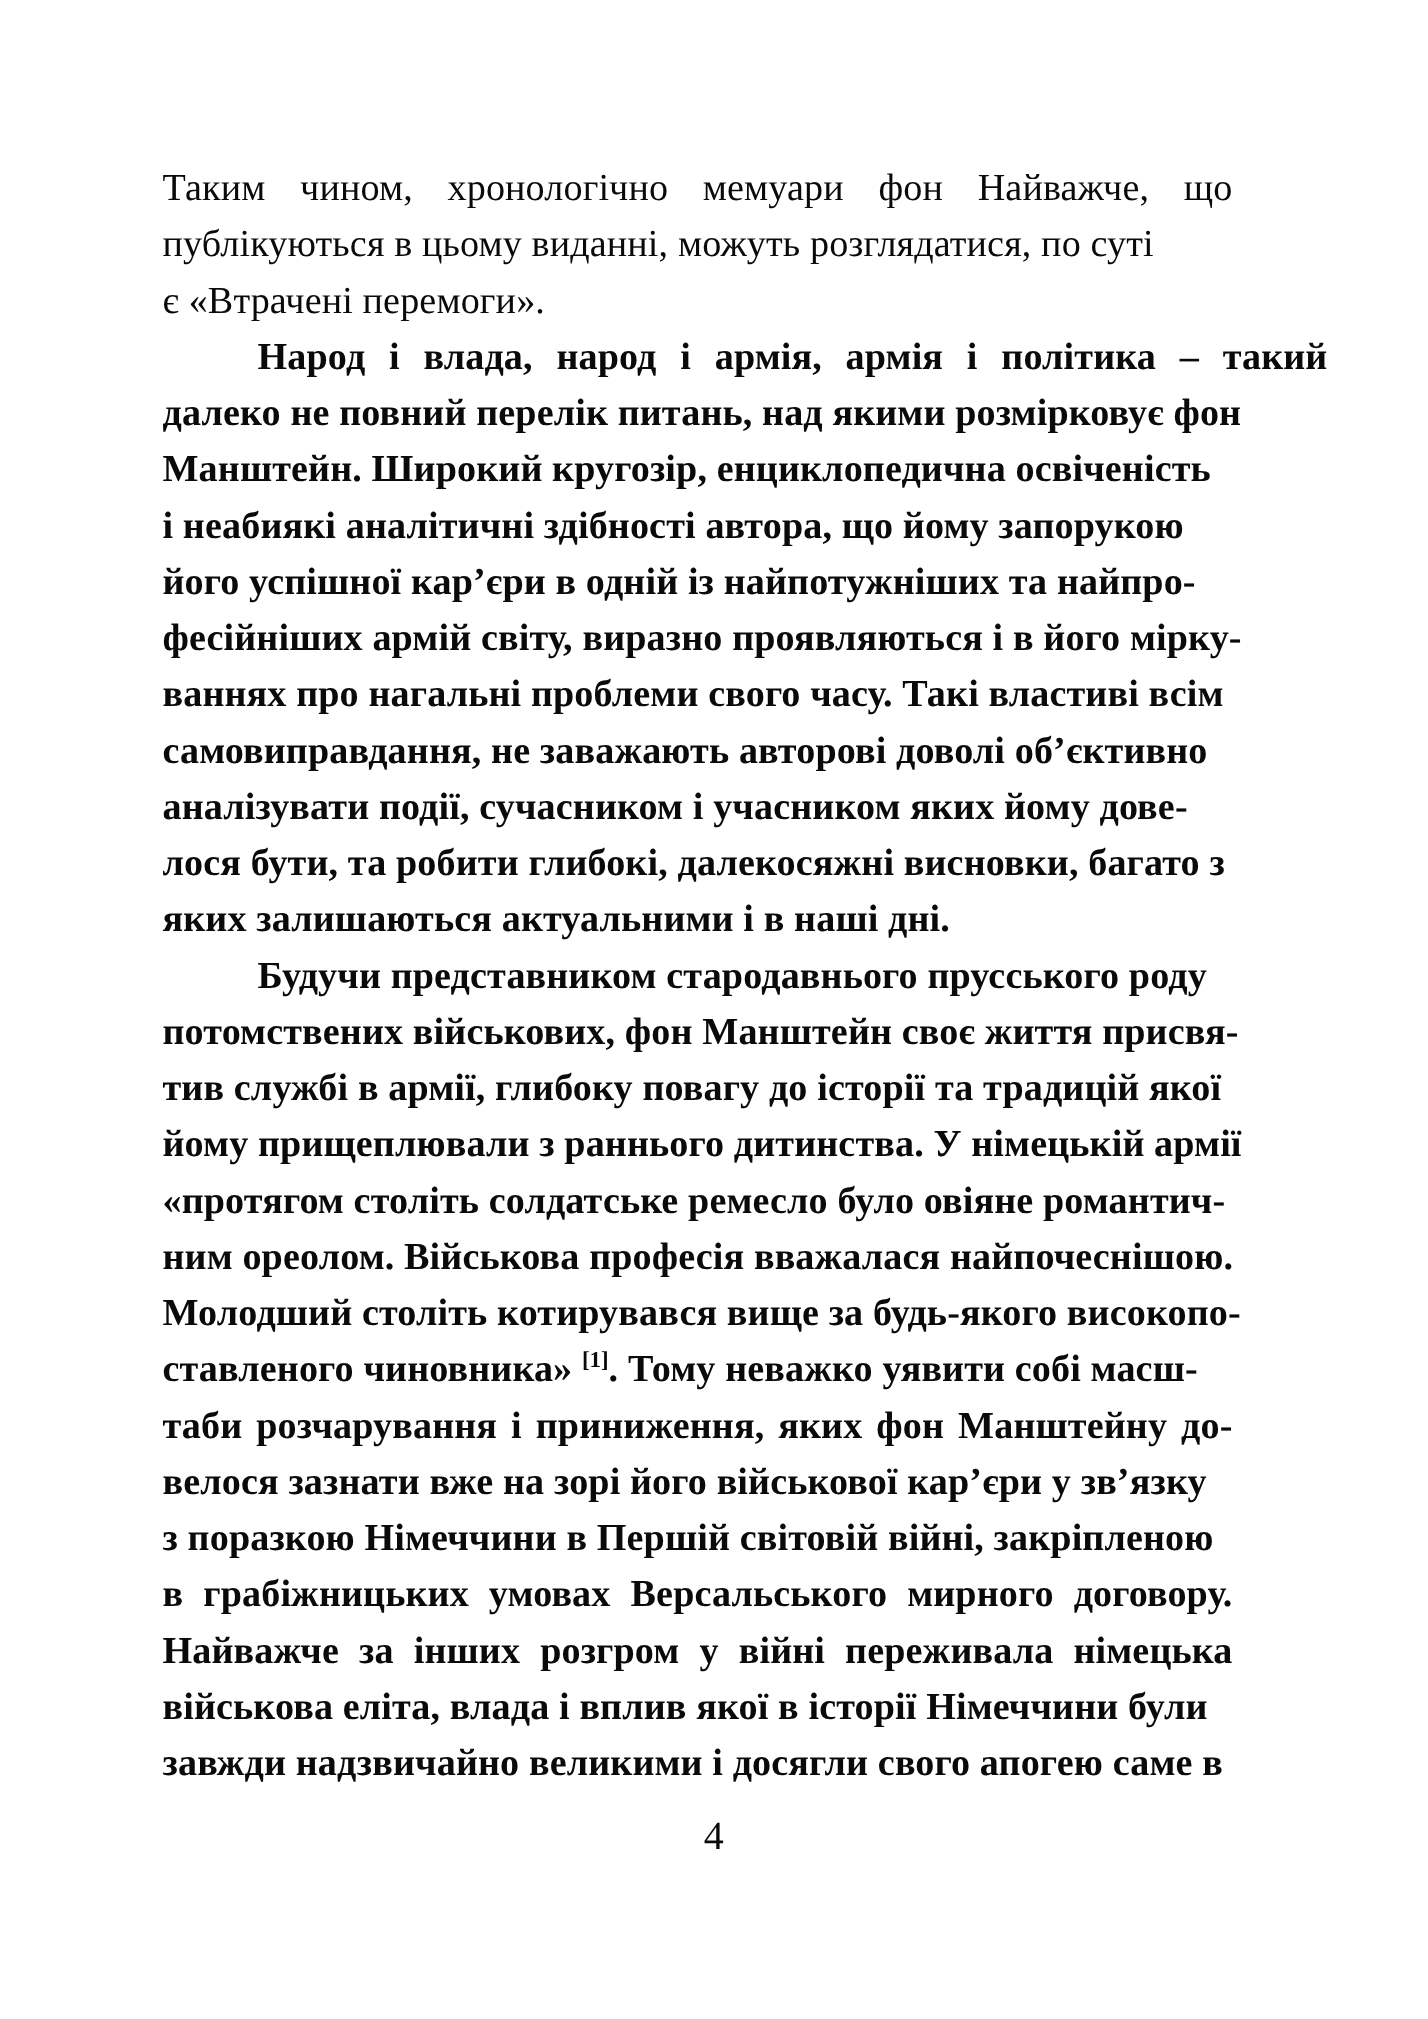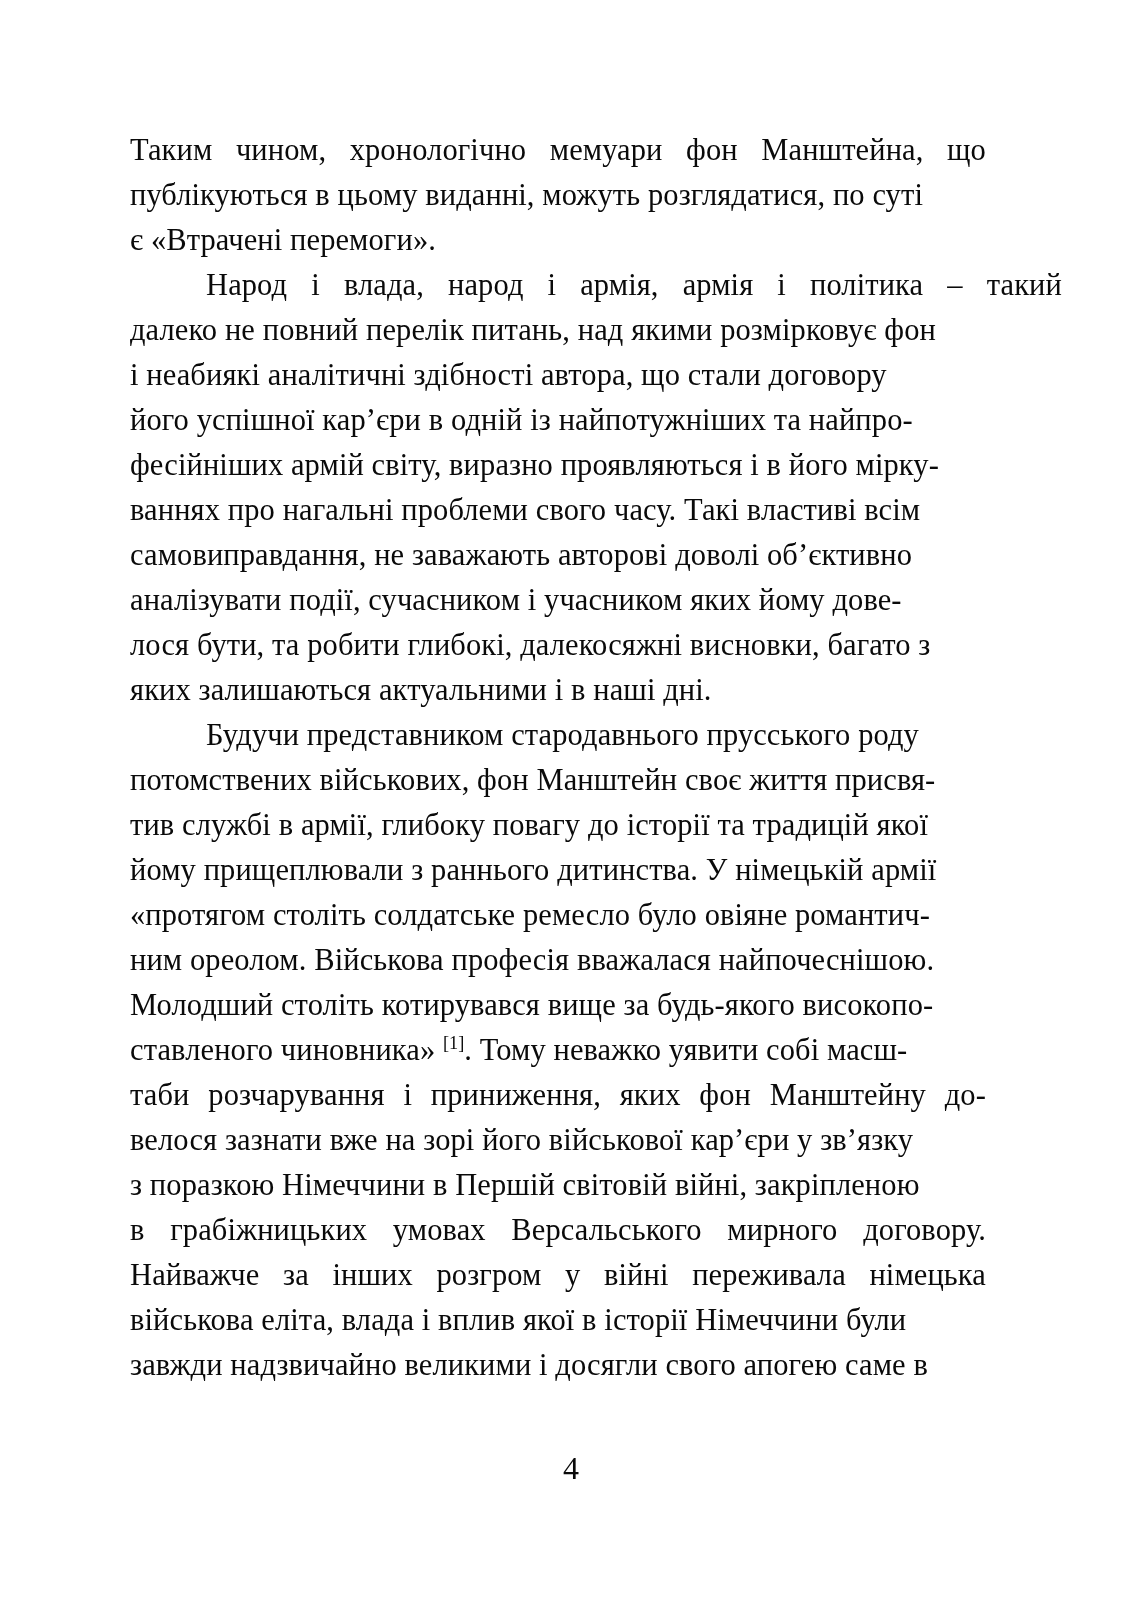--- a/index.html
+++ b/index.html
@@ -25,20 +25,21 @@
   .para {
     margin: 0;
     font-size: 30.5px;
     line-height: 45px;
     color: #0a0a0a;
     text-align: left;
     letter-spacing: 0.1px;
   }
   .para + .para {
     margin-top: 0;
+    font-weight: bold;
   }
   
   .line {
     display: block;
     white-space: pre;
     height: 45px;
   }
   
   .line.just {
     white-space: normal;
@@ -72,21 +73,21 @@
 
   <div class="text-block">
 
     <p class="para">
       <span class="line just">
         <span>Таким</span>
           <span>чином,</span>
           <span>хронологічно</span>
           <span>мемуари</span>
           <span>фон</span>
-          <span>Манштейна,</span>
+          <span>Найважче,</span>
           <span>що</span>
       </span>
       <span class="line">публікуються в цьому виданні, можуть розглядатися, по суті</span>
       <span class="line">є «Втрачені перемоги».</span>
     </p>
 
     <p class="para">
       <span class="line just indent">
         <span>Народ</span>
           <span>і</span>
@@ -94,21 +95,22 @@
           <span>народ</span>
           <span>і</span>
           <span>армія,</span>
           <span>армія</span>
           <span>і</span>
           <span>політика</span>
           <span>–</span>
           <span>такий</span>
       </span>
       <span class="line">далеко не повний перелік питань, над якими розмірковує фон</span>
-      <span class="line">і неабиякі аналітичні здібності автора, що стали договору</span>
+      <span class="line">Манштейн. Широкий кругозір, енциклопедична освіченість</span>
+      <span class="line">і неабиякі аналітичні здібності автора, що йому запорукою</span>
       <span class="line">його успішної кар’єри в одній із найпотужніших та найпро-</span>
       <span class="line">фесійніших армій світу, виразно проявляються і в його мірку-</span>
       <span class="line">ваннях про нагальні проблеми свого часу. Такі властиві всім</span>
       <span class="line">самовиправдання, не заважають авторові доволі об’єктивно</span>
       <span class="line">аналізувати події, сучасником і учасником яких йому дове-</span>
       <span class="line">лося бути, та робити глибокі, далекосяжні висновки, багато з</span>
       <span class="line">яких залишаються актуальними і в наші дні.</span>
     </p>
 
     <p class="para">

